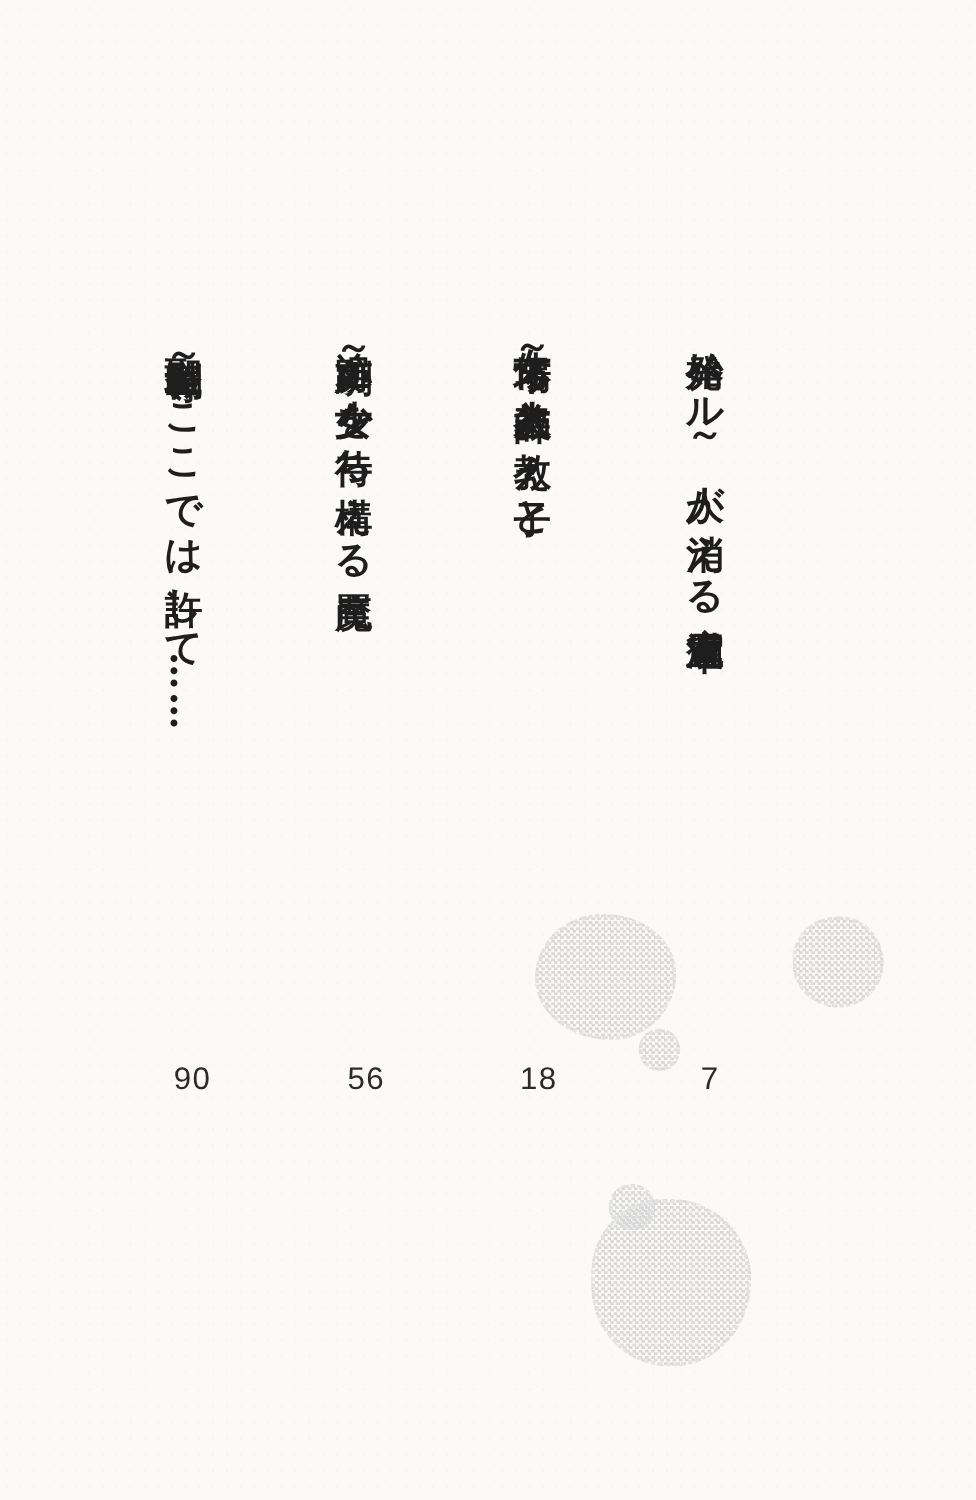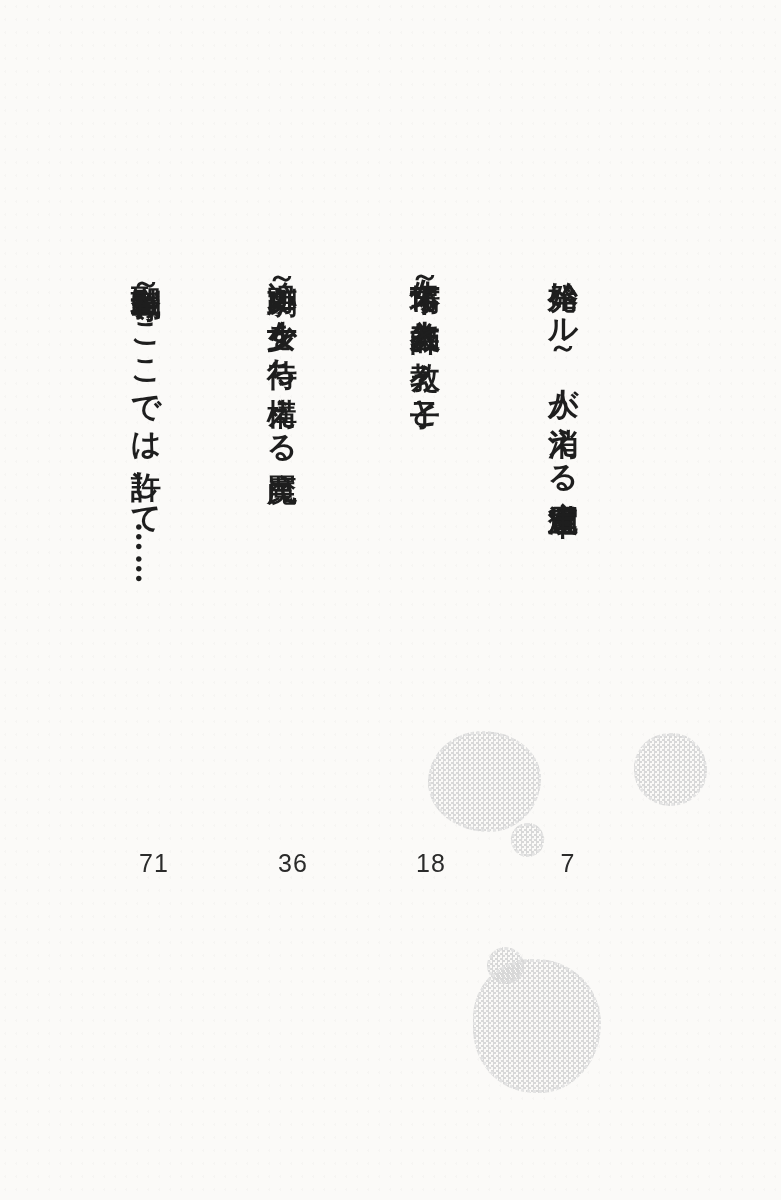--- a/index.html
+++ b/index.html
@@ -99,22 +99,22 @@
 
 <div class="page">
 
   <div class="toc-title col-1">始発ベル～人が消える痴漢電車</div>
   <div class="toc-title col-2">女体市場～美人教師と教え子と</div>
   <div class="toc-title col-3">追跡劇～少女を待ち構える魔罠</div>
   <div class="toc-title col-4">聖職剥奪～ここでは許して……</div>
 
   <div class="toc-page-number num-1">7</div>
   <div class="toc-page-number num-2">18</div>
-  <div class="toc-page-number num-3">36</div>
-  <div class="toc-page-number num-4">71</div>
+  <div class="toc-page-number num-3">56</div>
+  <div class="toc-page-number num-4">90</div>
 
   <div class="stain a-main"></div>
   <div class="stain a-satellite"></div>
   <div class="stain b-round"></div>
   <div class="stain c-satellite"></div>
   <div class="stain c-main"></div>
 
 </div>
 
 </body></html>

